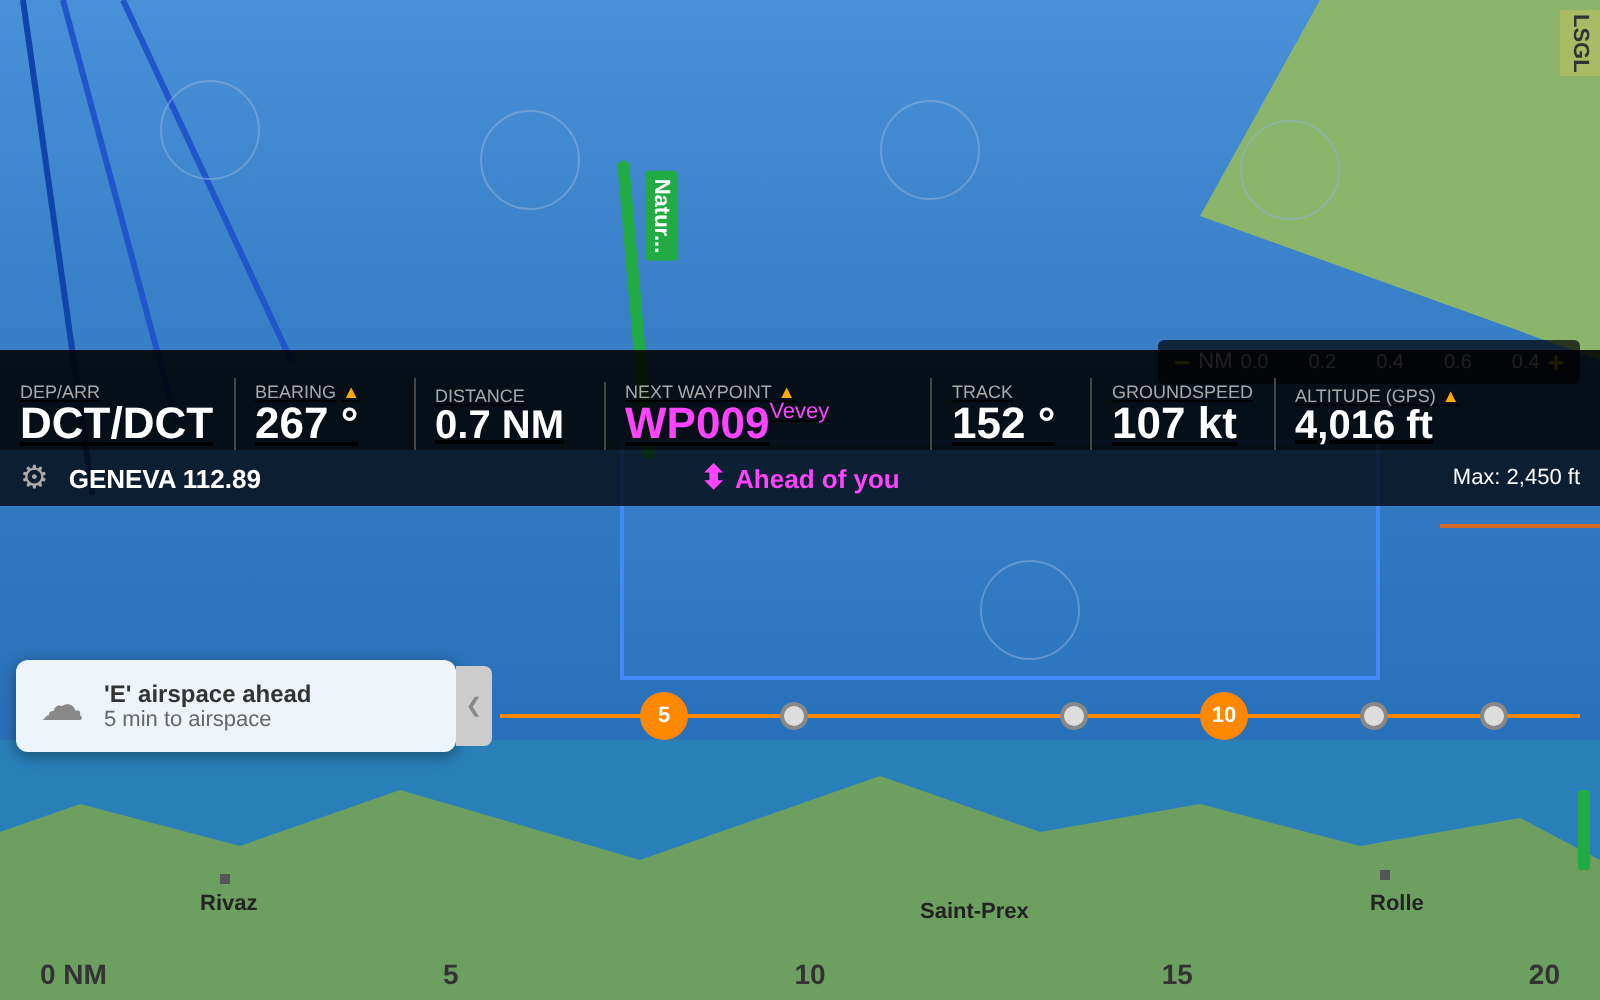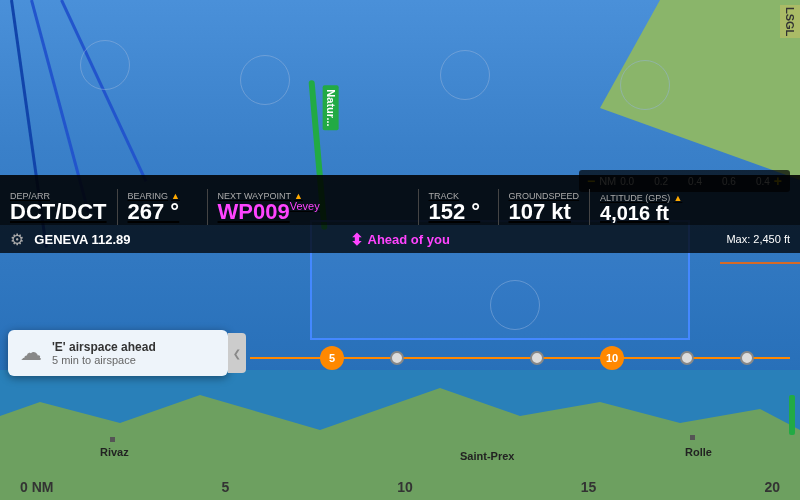--- a/index.html
+++ b/index.html
@@ -434,20 +434,24 @@
       <div class="header-label">DEP/ARR</div>
       <div class="header-value white">DCT/DCT</div>
     </div>
     <div class="header-col header-col-bearing">
       <div class="header-label">
         <span>Bearing</span>
         <span class="sort-arrow">▲</span>
       </div>
       <div class="header-value white">267 °</div>
     </div>
+    <div class="header-col header-col-dist">
+      <div class="header-label">Distance</div>
+      <div class="header-value white" style="font-size:20px;">0.7 NM</div>
+    </div>
     <div class="header-col header-col-next">
       <div class="header-label">
         <span>Next waypoint</span>
         <span class="sort-arrow">▲</span>
       </div>
       <div style="display:flex;flex-direction:row;line-height:1;">
         <div class="header-value magenta" style="font-size:22px;">WP009</div>
         <div style="color:#ff44ff;font-size:11px;">Vevey</div>
       </div>
     </div>

